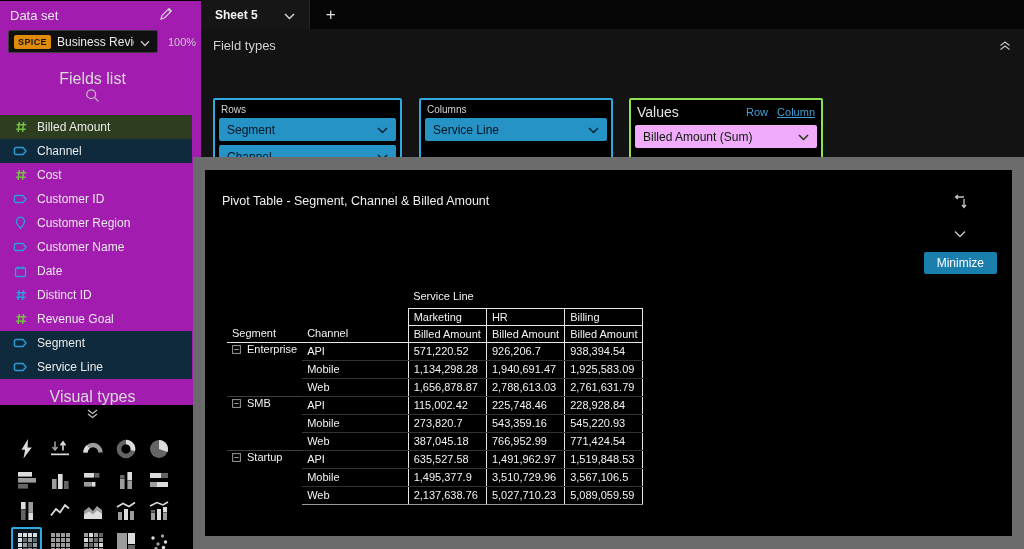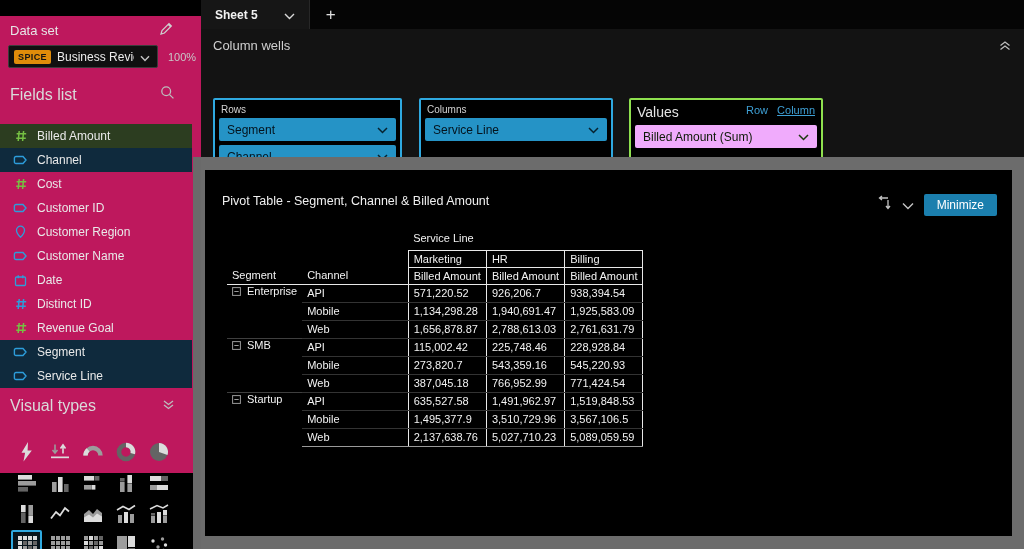--- a/index.html
+++ b/index.html
@@ -1,33 +1,33 @@
 <!DOCTYPE html>
 <html><head>
 <meta charset="utf-8">
 <style>
   * { margin:0; padding:0; box-sizing:border-box; }
   html,body { width:1024px; height:549px; overflow:hidden; background:#000;
     font-family:"Liberation Sans", sans-serif; -webkit-font-smoothing:antialiased; }
   #app { position:relative; width:1024px; height:549px; background:#000; }
 
   
-  #sidebar { position:absolute; left:0; top:16px; width:201px; height:457px; background:#be185d; }
+  #sidebar { position:absolute; left:0; top:1px; width:201px; height:404px; background:#a21caf; }
   .ds-row1 { display:flex; justify-content:space-between; align-items:center; padding:7px 28px 5px 10px; }
   .ds-title { font-size:13px; color:#e6e6e6; }
   .pencil { position:absolute; right:28px; top:6px; }
   .ds-row2 { display:flex; align-items:center; padding:2px 0 4px 8px; }
   .ds-select { width:150px; height:23px; display:flex; align-items:center; gap:6px; padding:0 7px 0 5px;
     background:#101010; border:1px solid #3c3c3c; border-radius:2px; cursor:pointer; }
   .spice-badge { background:#e08c0a; color:#141414; font-size:9px; font-weight:bold; letter-spacing:.4px;
     padding:2px 4px; border-radius:2px; }
   .ds-name { flex:1; font-size:12px; color:#ececec; white-space:nowrap; overflow:hidden; }
   .pct { margin-left:10px; font-size:11px; color:#c8c8c8; }
 
-  .panel-header { display:flex; justify-content:space-between; align-items:center; padding:13px 26px 20px 10px; }
+  .panel-header { display:flex; justify-content:space-between; align-items:center; padding:13px 26px 8px 10px;flex-direction:column; }
   .panel-header .ph-label { font-size:16px; color:#dadada; font-weight:400; }
 
   #fields-list { width:192px; }
   .field-item { height:24px; display:flex; align-items:center; gap:9px; padding-left:13px;
     font-size:12px; color:#e9e9e9; cursor:grab; }
   .field-item.hl-green { background:#2c3d20; }
   .field-item.hl-blue  { background:#0f2a3d; }
   .field-item .fi-icon { width:15px; height:14px; display:flex; align-items:center; justify-content:center; }
 
   #visual-grid { display:grid; grid-template-columns:repeat(5,33px); grid-auto-rows:31px; padding-left:11px; margin-top:2px; }
@@ -49,35 +49,35 @@
   #fieldwells-panel { position:relative; height:128px; background:#131313; }
   #fw-title { position:absolute; left:12px; top:9px; font-size:13px; color:#cfcfcf; }
   #fw-collapse { position:absolute; right:12px; top:9px; cursor:pointer; }
 
   #wells-row { position:absolute; left:12px; top:33px; display:flex;margin-top:36px; }
   .well { background:#000; border:2px solid #2fa9e0; border-radius:2px; padding:3px 4px 4px 4px; }
   .well.rows-well { width:189px; height:84px; margin-right:17px; }
   .well.columns-well { width:194px; height:84px; margin-right:16px; }
   .well.values-well { width:194px; height:90px; border-color:#8fe14f; margin-top:0; }
   .well-label { font-size:10px; color:#d2d2d2; padding:1px 2px 3px 2px; }
-  .values-head { display:flex; justify-content:space-between; align-items:flex-start; padding:1px 2px 5px 2px; }
+  .values-head { display:flex; justify-content:space-between; align-items:center; padding:1px 2px 5px 2px; }
   .values-head .well-label-big { font-size:14px; color:#e3e3e3; }
   .rc-links { font-size:11px; }
   .rc-links a { color:#3e9fd4; text-decoration:none; cursor:pointer; }
   .rc-links a.active { text-decoration:underline; margin-left:6px; }
   .pill { height:23px; display:flex; align-items:center; justify-content:space-between;
     border-radius:2px; padding:0 8px; margin-bottom:4px; font-size:12px; cursor:pointer; }
   .pill.blue { background:#2593c6; color:#04131d; }
   .pill.green { background:#f0abfc; color:#0c1a06; }
 
   #canvas { position:absolute; left:0; top:157px; width:823px; height:392px; background:#6c6c6c; }
   #visual { position:absolute; left:4px; top:13px; right:12px; bottom:13px; background:#000; }
   #visual-header { display:flex; padding:24px 15px 0 17px; }
   #visual-title { flex:1; font-size:12.5px; color:#f0f0f0; }
-  #visual-controls { display:flex; align-items:center; gap:10px; }
+  #visual-controls { display:flex; align-items:center; gap:10px;flex-direction:column; }
   #minimize-btn { background:#1b7fae; color:#fff; font-size:12px; border:none; border-radius:2px;
     height:22px; padding:0 13px; cursor:pointer; font-family:"Liberation Sans",sans-serif; }
 
   
   #pivot-wrap { margin:10px 0 0 22px; }
   table.pivot { border-collapse:collapse; table-layout:fixed; font-size:11px; color:#f2f2f2; }
   table.pivot th, table.pivot td { font-weight:normal; text-align:left; padding:0 5px; overflow:hidden; white-space:nowrap; }
   th.svc-line { height:24px; font-weight:bold; border-bottom:1px solid #e8e8e8; vertical-align:middle; }
   th.colhead { height:17px; font-weight:bold; border-bottom:1px solid #e8e8e8; border-left:1px solid #e8e8e8; vertical-align:middle; }
   th.colhead.last { border-right:1px solid #e8e8e8; }
@@ -439,21 +439,21 @@
         <span>
           <svg width="11" height="7" viewBox="0 0 11 7">
               <path d="M1 1 L5.5 5.5 10 1" stroke="#d9d9d9" stroke-width="1.4" fill="none"></path>
             </svg>
         </span>
       </div>
       <span id="add-sheet">+</span>
     </div>
 
     <div id="fieldwells-panel">
-      <span id="fw-title">Column wells</span>
+      <span id="fw-title">Field types</span>
       <span id="fw-collapse">
         <svg width="14" height="12" viewBox="0 0 13 12">
             <path d="M2 5.5 L6.5 2 11 5.5 M2 9.5 L6.5 6 11 9.5" stroke="#bdbdbd" stroke-width="1.3" fill="none"></path>
           </svg>
       </span>
 
       <div id="wells-row">
         <div class="well rows-well">
           <div class="well-label">Rows</div>
           <div>

